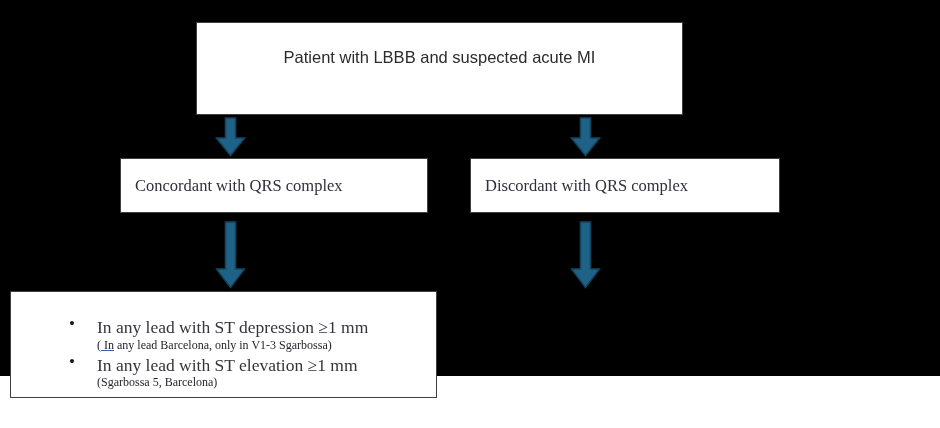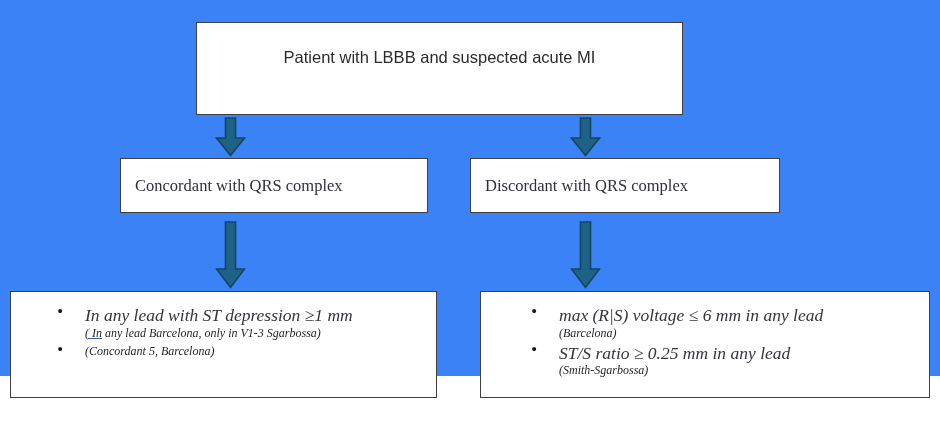--- a/index.html
+++ b/index.html
@@ -10,21 +10,21 @@
     width: 940px;
     height: 428px;
     background: #ffffff;
     font-family: "Liberation Serif", serif;
     overflow: hidden;
   }
   #canvas {
     position: relative;
     width: 940px;
     height: 376px;
-    background: #3b82f6;
+    background: #000000;
   }
 
   .box {
     position: absolute;
     box-sizing: border-box;
     background: #ffffff;
     border: 1.4px solid #3f3f3f;
   }
 
   
@@ -63,23 +63,22 @@
     height: 107px;
     padding: 10px 8px 0 8px;
     font-family: "Liberation Serif", serif;
     color: #2f2f38;
   }
   #bottom-box-left  { left: 10px;  width: 427px; }
   #bottom-box-right { left: 480px; width: 450px; }
 
   ul.bullets {
     list-style: none;
-    margin: 4px;
+    margin: 16px;
     padding: 0;
-    font-style: italic;
   }
   ul.bullets > li {
     position: relative;
     padding-left: 62px;
     margin-bottom: 3px;
   }
   ul.bullets > li::before {
     content: "\2022";
     position: absolute;
     left: 34px;
@@ -157,31 +156,20 @@
     </svg>
   </div>
 
   <div class="box bottom-box" id="bottom-box-left">
     <ul class="bullets">
       <li>
         <div class="main-line">In any lead with ST depression ≥1 mm</div>
         <div class="sub-line"><span class="underlined-blue">( In</span><span> any lead Barcelona, only in V1-3 Sgarbossa)</span></div>
       </li>
       <li>
-        <div class="sub-line">(Concordant 5, Barcelona)</div>
+        <div class="main-line">In any lead with ST elevation ≥1 mm</div>
+        <div class="sub-line">(Sgarbossa 5, Barcelona)</div>
       </li>
     </ul>
   </div>
 
-  <div class="box bottom-box" id="bottom-box-right">
-    <ul class="bullets">
-      <li>
-        <div class="main-line">max (R|S) voltage ≤ 6 mm in any lead</div>
-        <div class="sub-line">(Barcelona)</div>
-      </li>
-      <li>
-        <div class="main-line">ST/S ratio ≥ 0.25 mm in any lead</div>
-        <div class="sub-line">(Smith-Sgarbossa)</div>
-      </li>
-    </ul>
-  </div>
 
 </div>
 
 </body></html>

